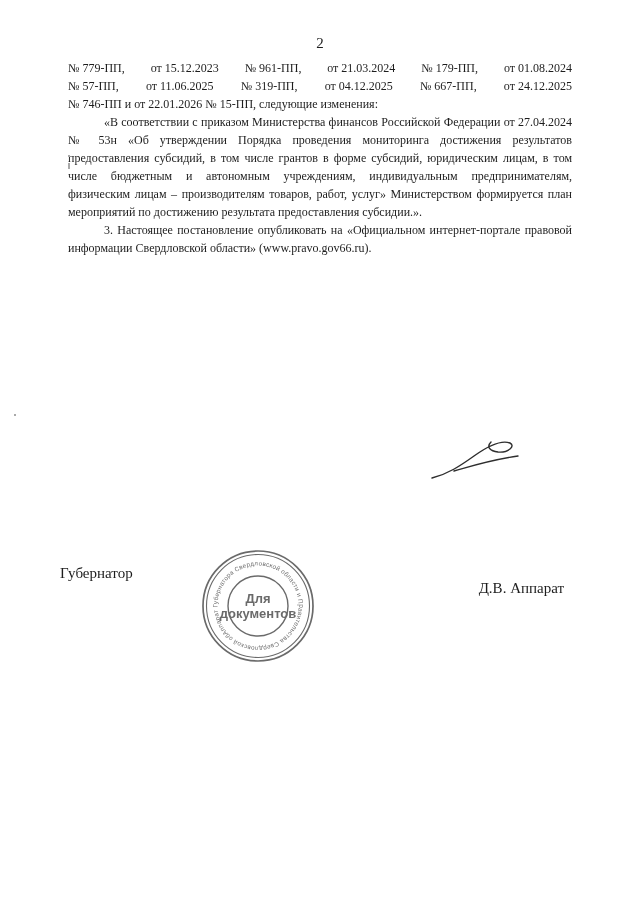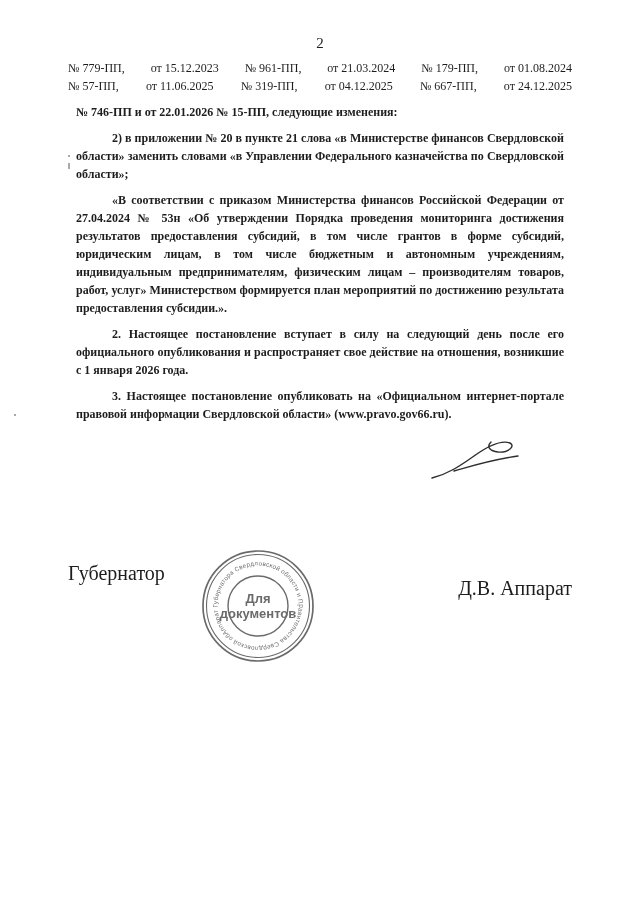--- a/index.html
+++ b/index.html
@@ -28,31 +28,30 @@
     font-size: 12px;
     line-height: 18px;
   }
   .hrow {
     display: flex;
     justify-content: space-between;
     height: 18px;
     white-space: nowrap;
   }
   .content p {
-    margin: 8px;
+    margin: 0;
     text-align: justify;
-    font-weight: bold;
   }
   .content p.indent { text-indent: 36px; }
   .signature {
     position: absolute;
     top: 564px;
-    left: 68px;
+    left: 60px;
     width: 504px;
-    font-size: 20px;
+    font-size: 15px;
     line-height: 18px;
   }
   .sig-name {
     position: absolute;
     top: 15px;
     right: 0;
   }
   .stamp-svg {
     position: absolute;
     left: 199px;
@@ -109,23 +108,21 @@
     </div>
     <div class="hrow">
       <span>№ 57-ПП,</span>
       <span>от 11.06.2025</span>
       <span>№ 319-ПП,</span>
       <span>от 04.12.2025</span>
       <span>№ 667-ПП,</span>
       <span>от 24.12.2025</span>
     </div>
     <p>№ 746-ПП и от 22.01.2026 № 15-ПП, следующие изменения:</p>
-    <p class="indent">2) в приложении № 20 в пункте 21 слова «в Министерстве финансов Свердловской области» заменить словами «в Управлении Федерального казначейства по Свердловской области»;</p>
     <p class="indent">«В соответствии с приказом Министерства финансов Российской Федерации от 27.04.2024 № 53н «Об утверждении Порядка проведения мониторинга достижения результатов предоставления субсидий, в том числе грантов в форме субсидий, юридическим лицам, в том числе бюджетным и автономным учреждениям, индивидуальным предпринимателям, физическим лицам – производителям товаров, работ, услуг» Министерством формируется план мероприятий по достижению результата предоставления субсидии.».</p>
-    <p class="indent">2. Настоящее постановление вступает в силу на следующий день после его официального опубликования и распространяет свое действие на отношения, возникшие с 1 января 2026 года.</p>
     <p class="indent">3. Настоящее постановление опубликовать на «Официальном интернет-портале правовой информации Свердловской области» (www.pravo.gov66.ru).</p>
   </div>
 
   <div class="signature">
     <div>Губернатор</div>
     <div class="sig-name">Д.В. Аппарат</div>
   </div>
 
   <svg class="scribble-svg" width="104" height="48" viewBox="0 0 104 48">
     <path d="M 4 42 C 20 38 32 30 46 20 C 60 10 74 4 82 7 C 88 10 80 17 70 16 C 62 15 58 11 63 6"></path>

